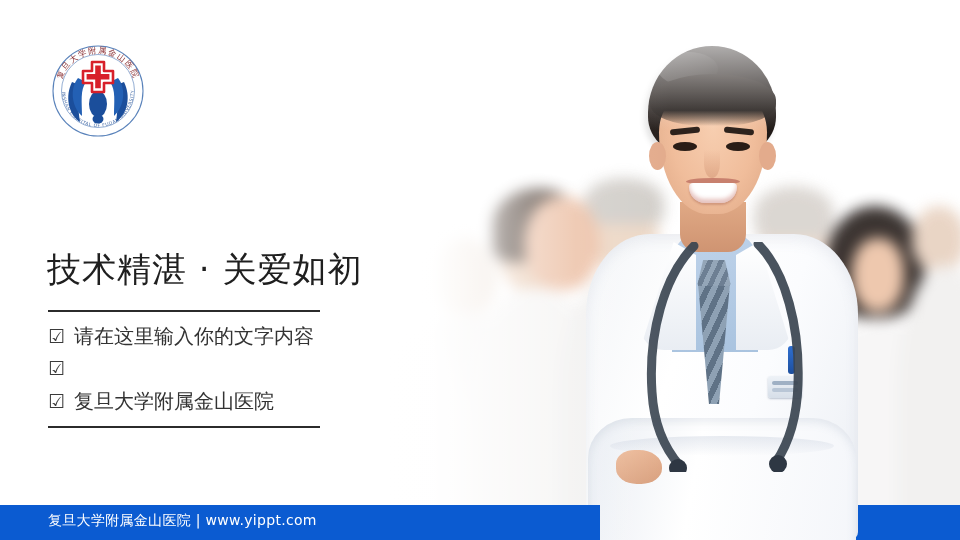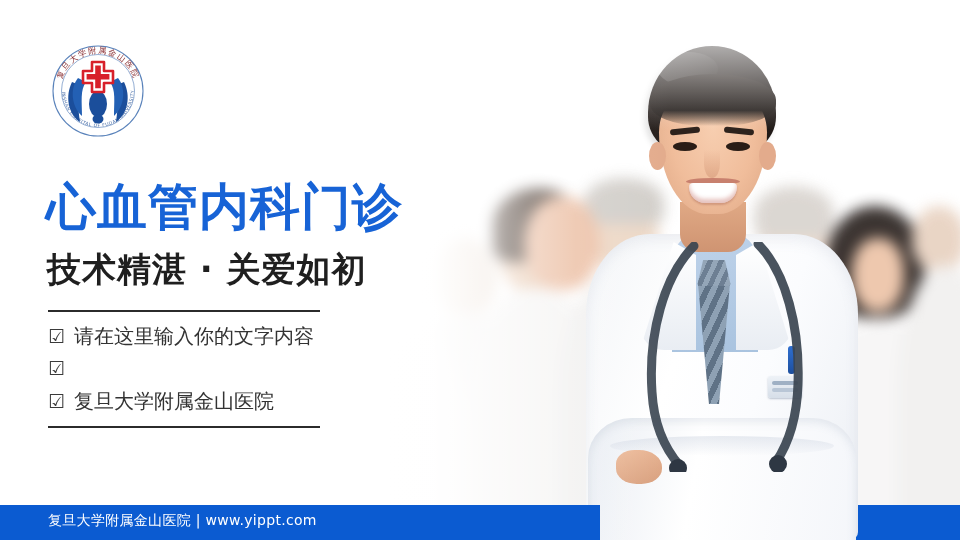--- a/index.html
+++ b/index.html
@@ -219,21 +219,21 @@
     letter-spacing: 1px;
     color: #1763D6;
     white-space: nowrap;
     z-index: 60;
     line-height: 1;
   }
   .subtitle {
     position: absolute;
     left: 47px; top: 252px;
     font-size: 34px;
-    font-weight: 700;
+    font-weight: 400;
     letter-spacing: 1px;
     color: #1f1f1f;
     white-space: nowrap;
     z-index: 60;
     line-height: 1;
   }
   .bullets {
     position: absolute;
     left: 48px; top: 326px;
     z-index: 60;
@@ -373,21 +373,20 @@
       <path d="M30 34 C22 44 23 62 34 72 C34 58 32 46 38 38 Z" fill="#2360B4"></path>
       <path d="M70 34 C78 44 77 62 66 72 C66 58 68 46 62 38 Z" fill="#2360B4"></path>
       <ellipse cx="50" cy="60" rx="9" ry="13" fill="#1B4E9B"></ellipse>
       <ellipse cx="50" cy="75" rx="5.5" ry="4.5" fill="#1B4E9B"></ellipse>
 
       <path d="M44 18 h12 v9 h9 v12 h-9 v9 h-12 v-9 h-9 v-12 h9 Z" fill="#ffffff" stroke="#D8202A" stroke-width="2.6" stroke-linejoin="round"></path>
       <path d="M47.2 21.4 h5.6 v8.6 h8.6 v5.6 h-8.6 v8.6 h-5.6 v-8.6 h-8.6 v-5.6 h8.6 Z" fill="#D8202A"></path>
     </svg>
   </div>
 
-  <div class="title">心血管内科门诊</div>
   <div class="subtitle">技术精湛 · 关爱如初</div>
 
   <div class="hl-line hl-top"></div>
   <div class="hl-line hl-bottom"></div>
 
   <div class="bullets">
     <div class="bullet">
       <span class="cb">☑</span>
       <span>请在这里输入你的文字内容</span>
     </div>

